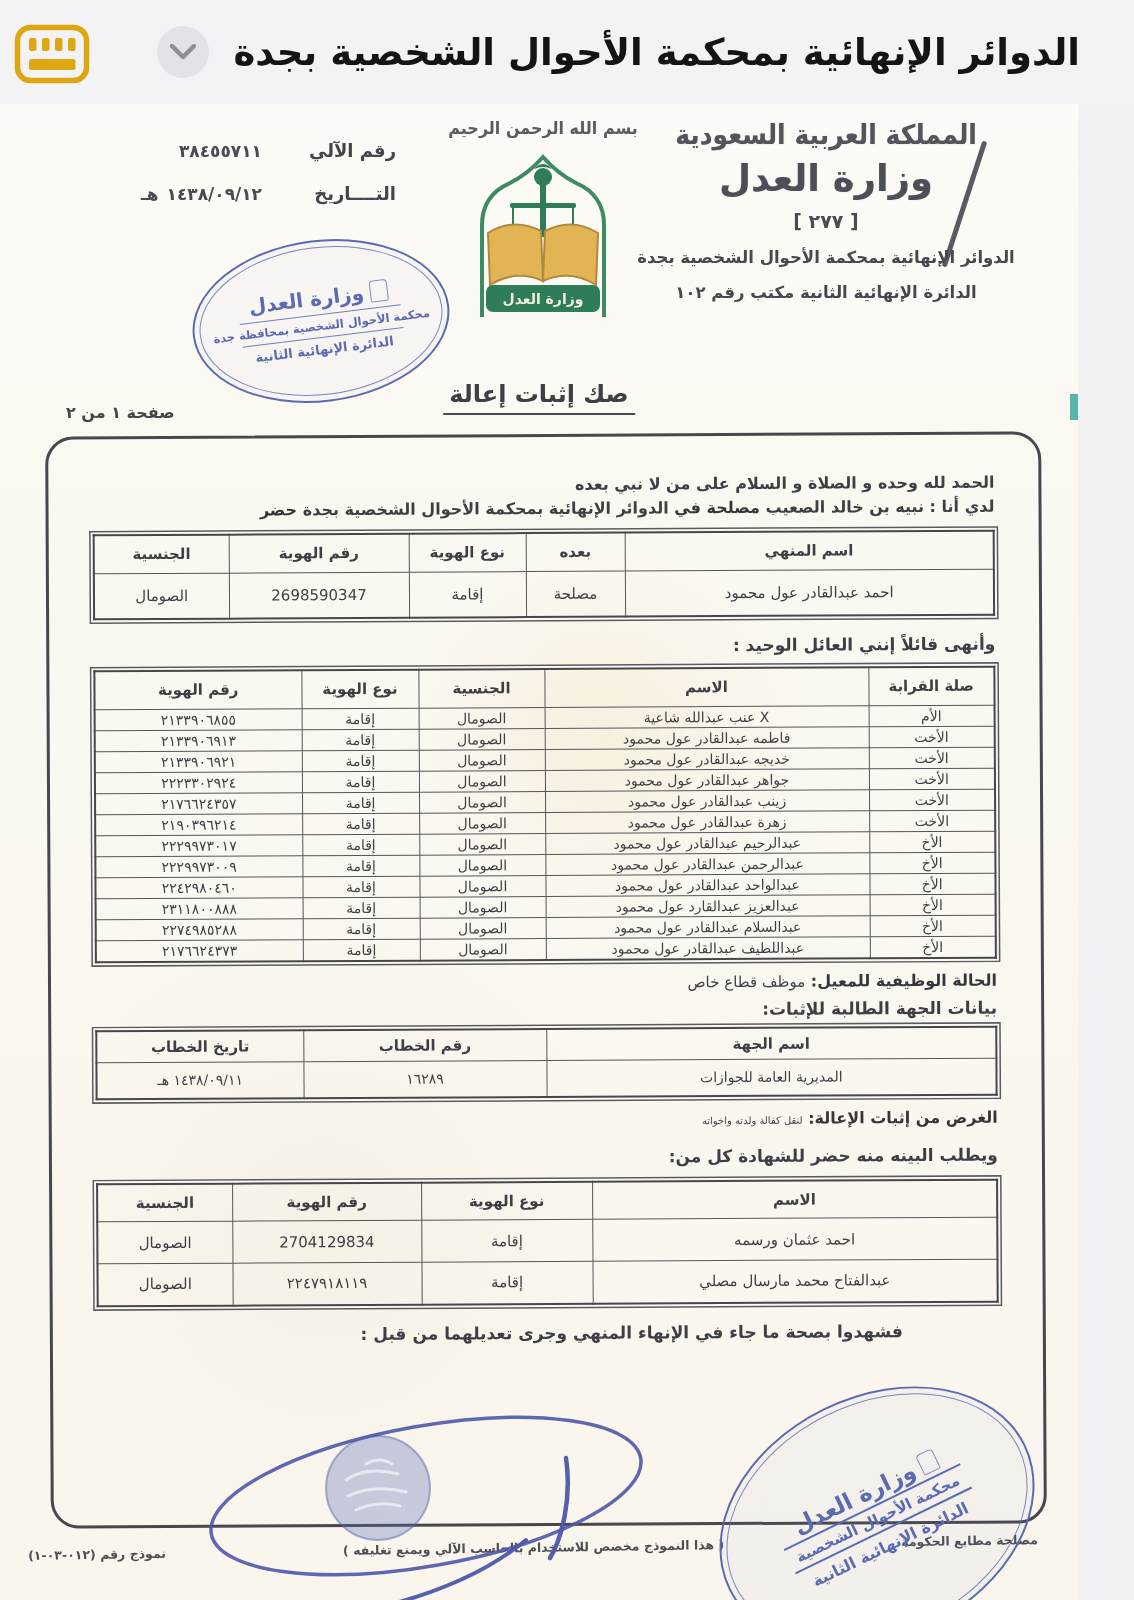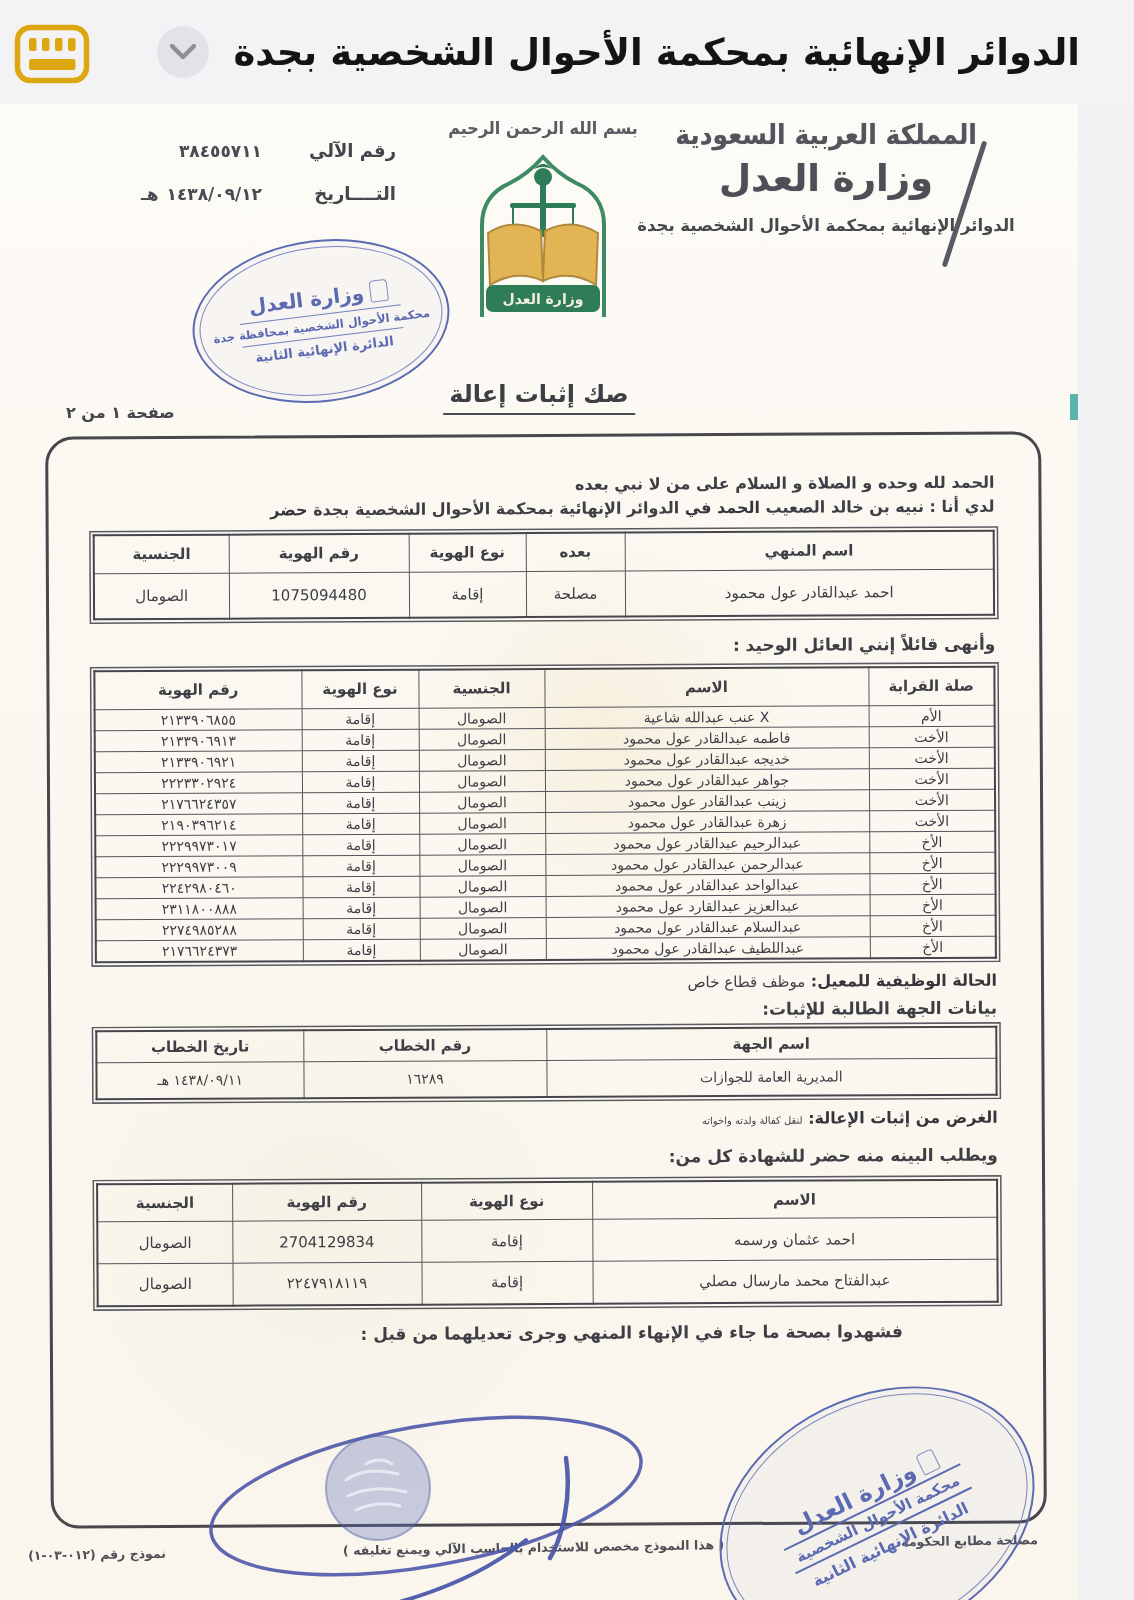--- a/index.html
+++ b/index.html
@@ -159,21 +159,23 @@
 </header>
 
 <main class="paper">
 
   <span class="photo-artifact"></span>
   <span class="pen-mark"></span>
 
   <section class="hdr-right">
     <div class="ksa-emblem">المملكة العربية السعودية</div>
     <div class="ministry-name">وزارة العدل</div>
+    <div class="office-number">[ ٢٧٧ ]</div>
     <div class="dept-line">الدوائر الإنهائية بمحكمة الأحوال الشخصية بجدة</div>
+    <div class="dept-line">الدائرة الإنهائية الثانية مكتب رقم ١٠٢</div>
   </section>
 
   <section class="hdr-center">
     <div class="basmala">بسم الله الرحمن الرحيم</div>
     <svg class="moj-logo" width="158" height="182" viewBox="0 0 158 182">
       <path d="M18 176 L18 84 Q18 54 46 42 Q64 33 79 16 Q94 33 112 42 Q140 54 140 84 L140 176" fill="none" stroke="#3d8a63" stroke-width="4"></path>
       <g fill="#2e7d58">
         <circle cx="79" cy="36" r="9"></circle>
         <path d="M70 28 Q79 18 88 28 Q79 24 70 28Z"></path>
         <rect x="76" y="44" width="6" height="52"></rect>
@@ -214,21 +216,21 @@
 
   <div class="page-indicator">صفحة ١ من ٢</div>
   <div class="deed-title">صك إثبات إعالة</div>
 
   <section class="main-box">
 
     <p class="line intro-1">الحمد لله وحده و الصلاة و السلام على من لا نبي بعده</p>
 
     <p class="line intro-2">
       <span>لدي أنا : نبيه بن خالد الصعيب</span>
-      <b>الحمد في</b>
+      <b>مصلحة في</b>
       <span>الدوائر الإنهائية بمحكمة الأحوال الشخصية بجدة</span>
       <b>حضر</b>
     </p>
 
     <table class="doc-table t-applicant">
         <colgroup>
           <col style="width: 41%;">
           <col style="width: 11%;">
           <col style="width: 13%;">
           <col style="width: 20%;">
@@ -241,21 +243,21 @@
             <th>نوع الهوية</th>
             <th>رقم الهوية</th>
             <th>الجنسية</th>
           </tr>
         </thead>
         <tbody>
           <tr>
             <td>احمد عبدالقادر عول محمود</td>
             <td>مصلحة</td>
             <td>إقامة</td>
-            <td>1075094480</td>
+            <td>2698590347</td>
             <td>الصومال</td>
           </tr>
         </tbody>
       </table>
 
     <p class="line statement">وأنهى قائلاً إنني العائل الوحيد  :</p>
 
     <table class="doc-table t-family">
         <colgroup>
           <col style="width: 14%;">

